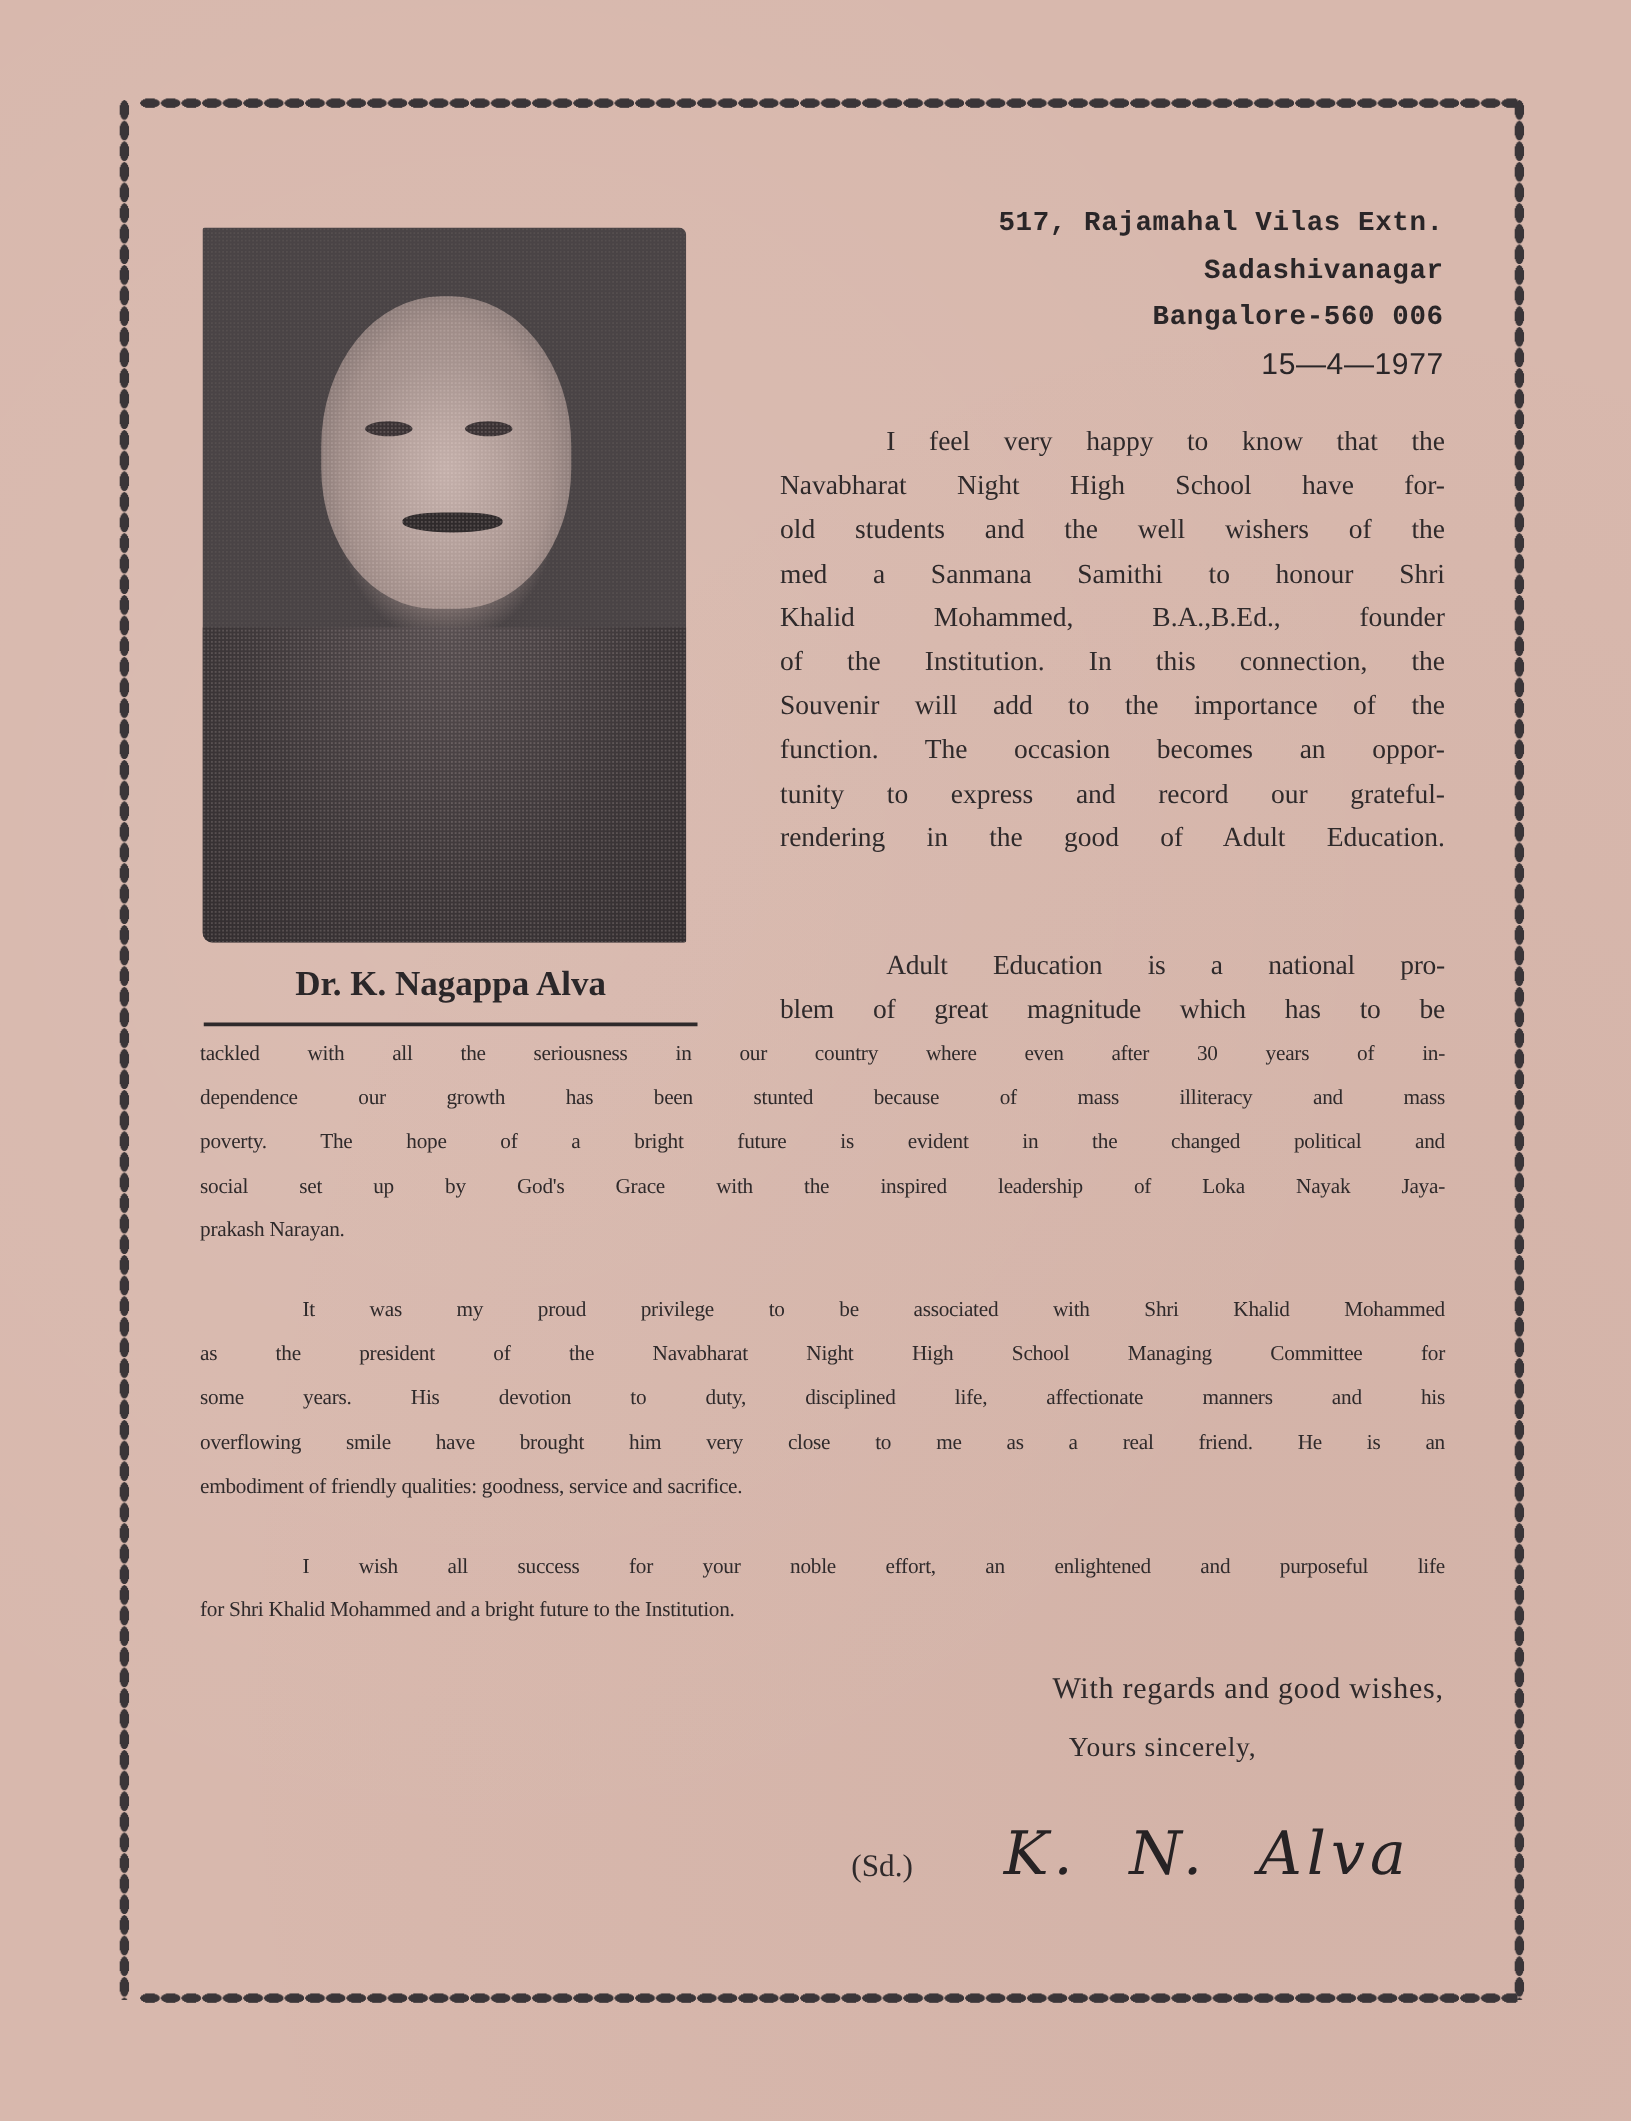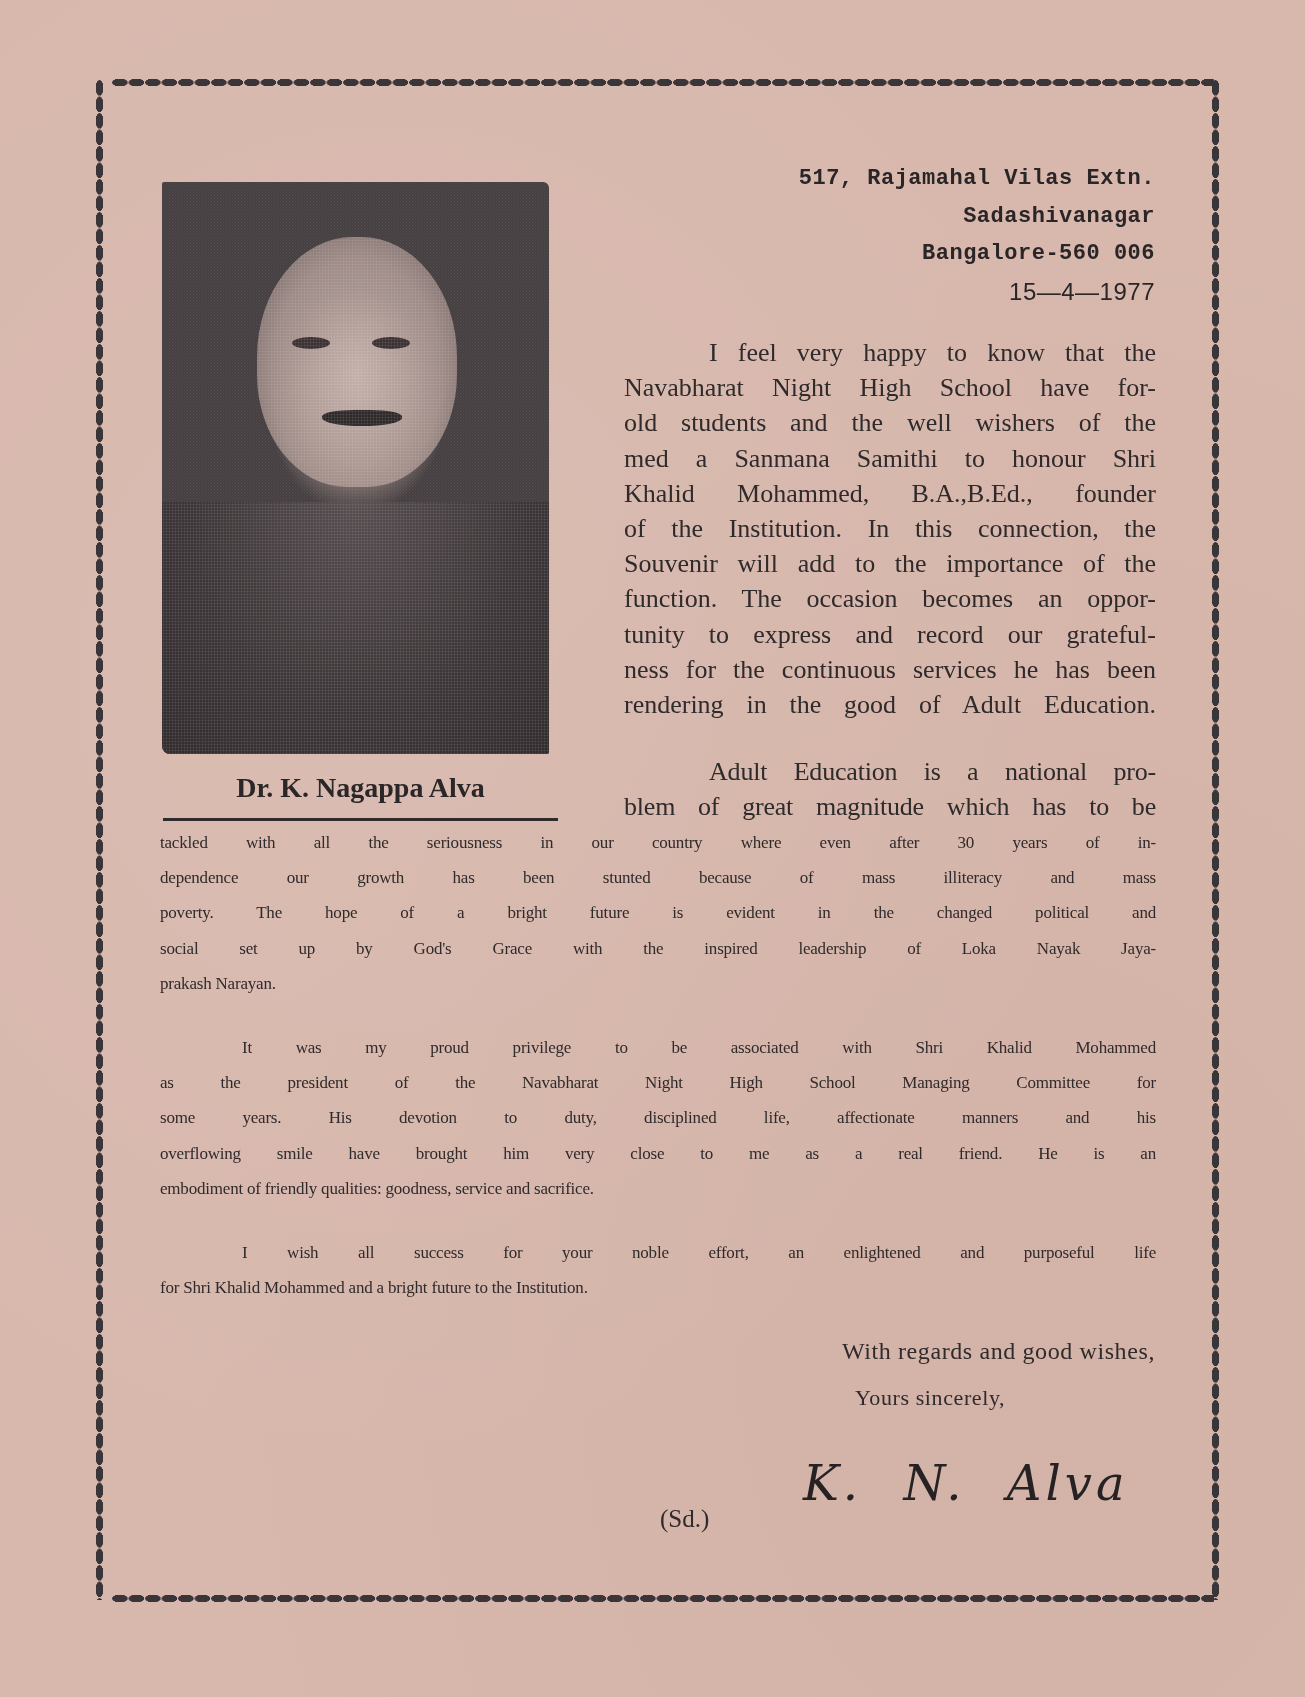--- a/index.html
+++ b/index.html
@@ -70,37 +70,37 @@
   }
 
   .caption {
     position: absolute; left: 163px; top: 772px; width: 395px; text-align: center;
     font-family: "Liberation Serif", serif; font-weight: bold; font-size: 28px; color: #2b2729;
   }
   .caption-rule { position: absolute; left: 163px; top: 818px; width: 395px; height: 3px; background: #2f2a2b; }
 
   .col {
     position: absolute; left: 624px; width: 532px;
-    font-size: 26px; line-height: 35.2px; text-align: justify;
+    font-size: 22px; line-height: 35.2px; text-align: justify;
   }
   .full {
     position: absolute; left: 160px; width: 996px;
     font-size: 17px; line-height: 35.2px; text-align: justify;
   }
   .line { display: block; text-align: justify; text-align-last: justify; white-space: nowrap; overflow: visible; }
   .line.last { text-align-last: left; }
   .line.indent { padding-left: 85px; }
   .full .line.indent { padding-left: 82px; }
   .condensed { font-family: "Liberation Serif", serif; letter-spacing: -0.2px; }
 
   .closing {
     position: absolute; right: 150px; top: 1334px; font-size: 24px; line-height: 35px; letter-spacing: 0.6px;
   }
   .yours { position: absolute; left: 855px; top: 1385px; font-size: 22px; letter-spacing: 0.6px; }
-  .sd { position: absolute; left: 660px; top: 1480px; font-size: 25px; margin-top: 25px; }
+  .sd { position: absolute; left: 681px; top: 1480px; font-size: 25px; }
   .signature {
     position: absolute; left: 780px; top: 1455px;
     font-family: "DejaVu Serif", serif; font-style: italic; font-size: 48px; letter-spacing: 4px; color: #262224;
     word-spacing: 22px;
     margin-left: 23px;
   }
 </style>
 </head>
 <body>
 
@@ -130,21 +130,20 @@
 <div class="col" style="top:335px;">
   <span class="line indent">I feel very  happy  to know that the</span>
   <span class="line">Navabharat  Night  High School have for-</span>
   <span class="line">old students  and  the  well  wishers  of  the</span>
   <span class="line">med a  Sanmana  Samithi  to  honour  Shri</span>
   <span class="line">Khalid  Mohammed,  B.A.,B.Ed.,  founder</span>
   <span class="line">of the Institution.  In this connection, the</span>
   <span class="line">Souvenir will add to the importance of the</span>
   <span class="line">function.  The occasion becomes an oppor-</span>
   <span class="line">tunity to express  and  record our grateful-</span>
-  <span class="line">ness for the continuous services he has been</span>
   <span class="line">rendering in the good of Adult Education.</span>
 </div>
 
 <div class="col condensed" style="top:754px;">
   <span class="line indent">Adult Education is a  national  pro-</span>
   <span class="line">blem of  great  magnitude  which has  to be</span>
 </div>
 <div class="full condensed" style="top:825px;">
   <span class="line">tackled with all the seriousness in our country  where even after  30  years of in-</span>
   <span class="line">dependence our  growth  has been stunted  because  of  mass illiteracy  and mass</span>

